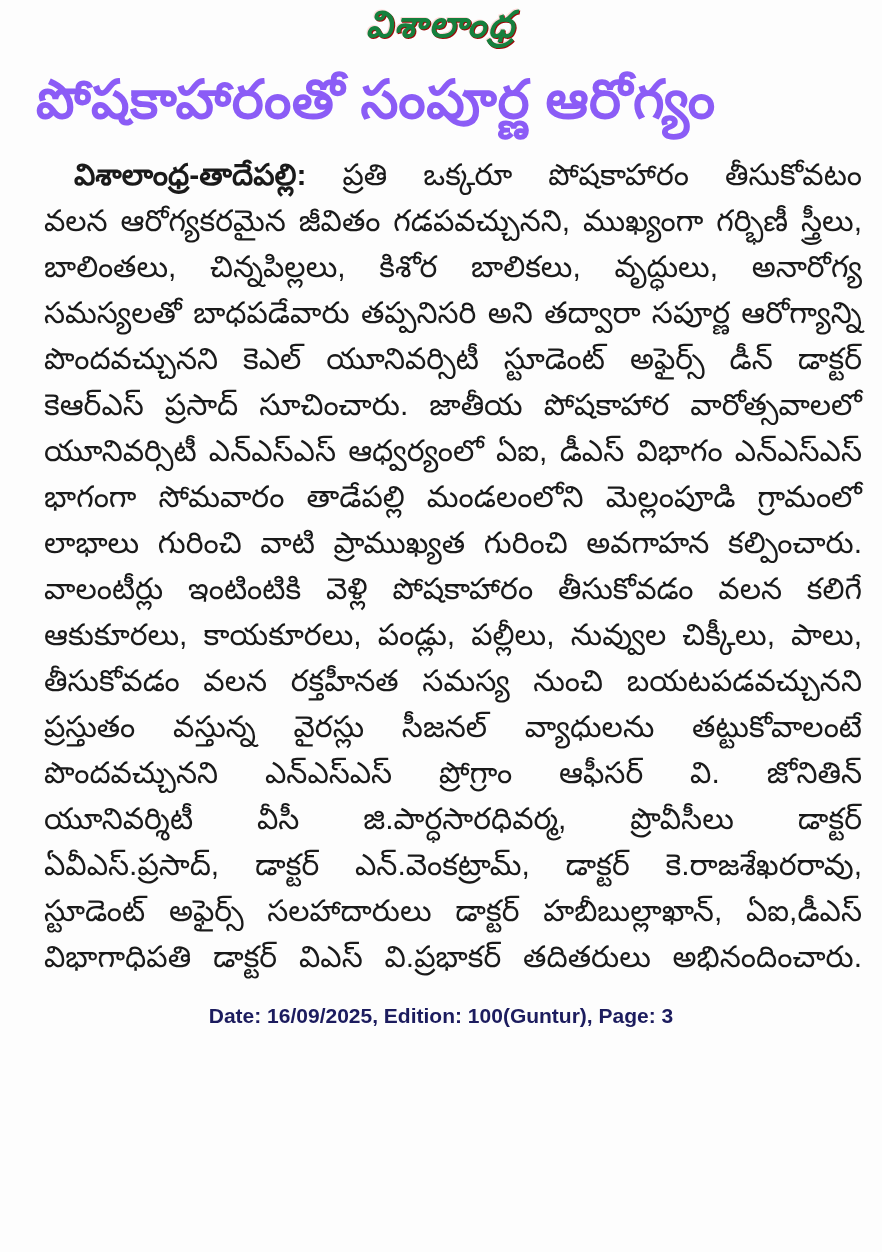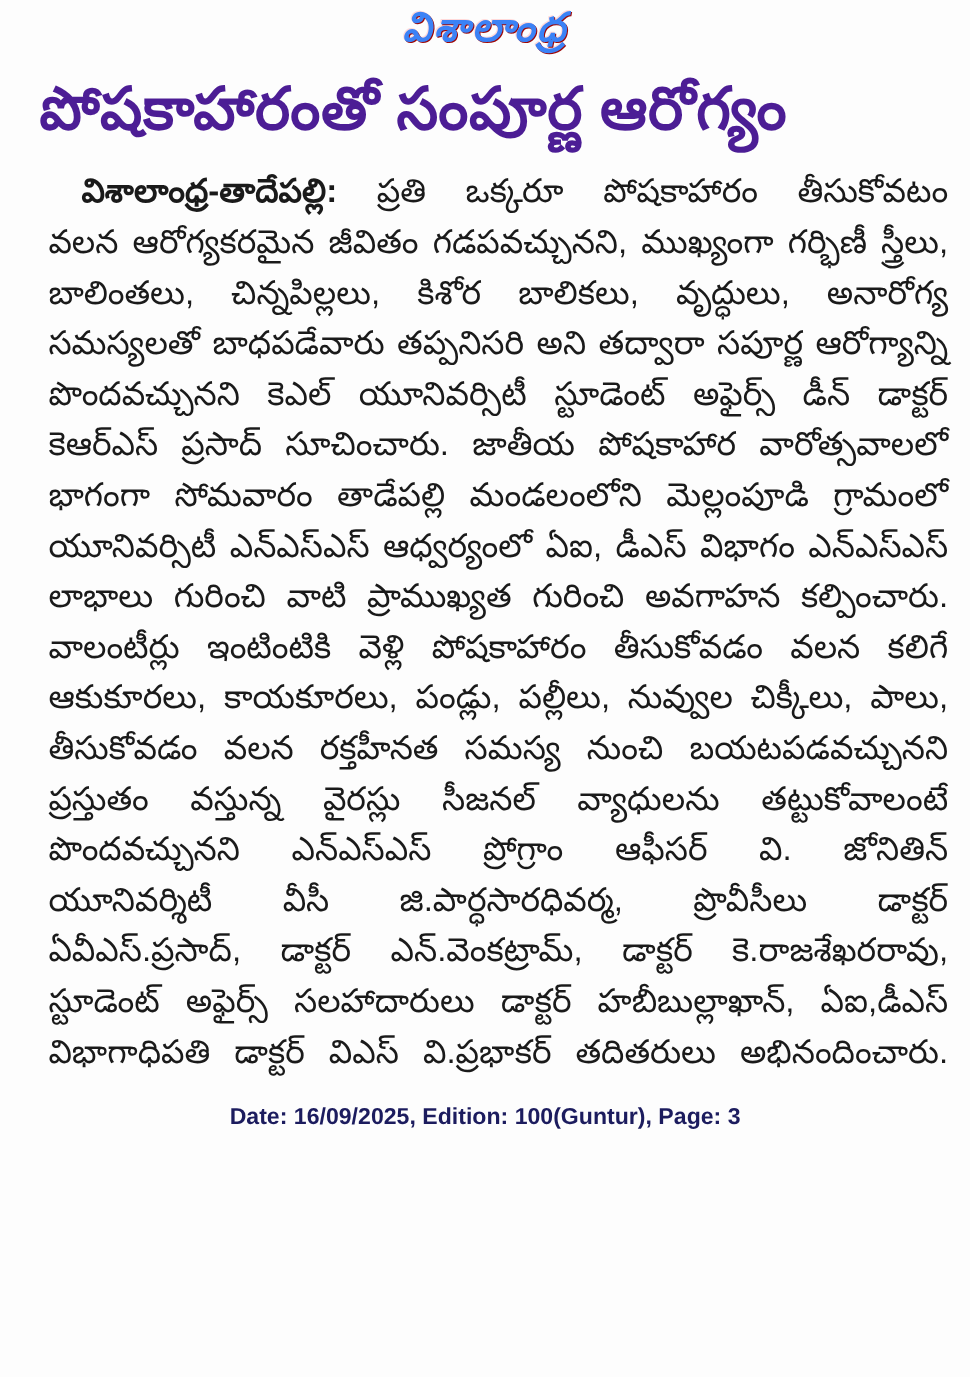--- a/index.html
+++ b/index.html
@@ -16,28 +16,28 @@
   }
   .masthead {
     text-align: center;
     height: 48px;
   }
   .masthead-logo {
     display: inline-block;
     font-size: 37px;
     font-weight: bold;
     font-style: italic;
-    color: #3b82f6;
+    color: #15803d;
     letter-spacing: 2px;
     text-shadow: 1px 1px 0 #9c0707, -1px -1px 0 #ffd9d9;
   }
   .headline {
     font-size: 54px;
     font-weight: bold;
-    color: #4c1d95;
+    color: #8b5cf6;
     line-height: 94px;
     padding: 0 38px 0 36px;
     letter-spacing: 0.5px;
     white-space: nowrap;
     overflow: hidden;
   }
   .article {
     padding: 6px 20px 0 44px;
   }
   .article .line {
@@ -77,22 +77,22 @@
   <div class="article">
     <div class="line first">
       <span class="lead">విశాలాంధ్ర-తాదేపల్లి:</span>
       <span>ప్రతి ఒక్కరూ పోషకాహారం తీసుకోవటం</span>
     </div>
     <div class="line">వలన ఆరోగ్యకరమైన జీవితం గడపవచ్చునని, ముఖ్యంగా గర్భిణీ స్త్రీలు,</div>
     <div class="line">బాలింతలు, చిన్నపిల్లలు, కిశోర బాలికలు, వృద్ధులు, అనారోగ్య</div>
     <div class="line">సమస్యలతో బాధపడేవారు తప్పనిసరి అని తద్వారా సపూర్ణ ఆరోగ్యాన్ని</div>
     <div class="line">పొందవచ్చునని కెఎల్ యూనివర్సిటీ స్టూడెంట్ అఫైర్స్ డీన్ డాక్టర్</div>
     <div class="line">కెఆర్ఎస్ ప్రసాద్ సూచించారు. జాతీయ పోషకాహార వారోత్సవాలలో</div>
+    <div class="line">యూనివర్సిటీ ఎన్ఎస్ఎస్ ఆధ్వర్యంలో ఏఐ, డీఎస్ విభాగం ఎన్ఎస్ఎస్</div>
     <div class="line">భాగంగా సోమవారం తాడేపల్లి మండలంలోని మెల్లంపూడి గ్రామంలో</div>
-    <div class="line">యూనివర్సిటీ ఎన్ఎస్ఎస్ ఆధ్వర్యంలో ఏఐ, డీఎస్ విభాగం ఎన్ఎస్ఎస్</div>
     <div class="line">లాభాలు గురించి వాటి ప్రాముఖ్యత గురించి అవగాహన కల్పించారు.</div>
     <div class="line">వాలంటీర్లు ఇంటింటికి వెళ్లి పోషకాహారం తీసుకోవడం వలన కలిగే</div>
     <div class="line">ఆకుకూరలు, కాయకూరలు, పండ్లు, పల్లీలు, నువ్వుల చిక్కీలు, పాలు,</div>
     <div class="line">తీసుకోవడం వలన రక్తహీనత సమస్య నుంచి బయటపడవచ్చునని</div>
     <div class="line">ప్రస్తుతం వస్తున్న వైరస్లు సీజనల్ వ్యాధులను తట్టుకోవాలంటే</div>
     <div class="line">పొందవచ్చునని ఎన్ఎస్ఎస్ ప్రోగ్రాం ఆఫీసర్ వి. జోనితిన్</div>
     <div class="line">యూనివర్శిటీ వీసీ జి.పార్ధసారధివర్మ, ప్రొవీసీలు డాక్టర్</div>
     <div class="line">ఏవీఎస్.ప్రసాద్, డాక్టర్ ఎన్.వెంకట్రామ్, డాక్టర్ కె.రాజశేఖరరావు,</div>
     <div class="line">స్టూడెంట్ అఫైర్స్ సలహాదారులు డాక్టర్ హబీబుల్లాఖాన్, ఏఐ,డీఎస్</div>
     <div class="line">విభాగాధిపతి డాక్టర్ విఎస్ వి.ప్రభాకర్ తదితరులు అభినందించారు.</div>

